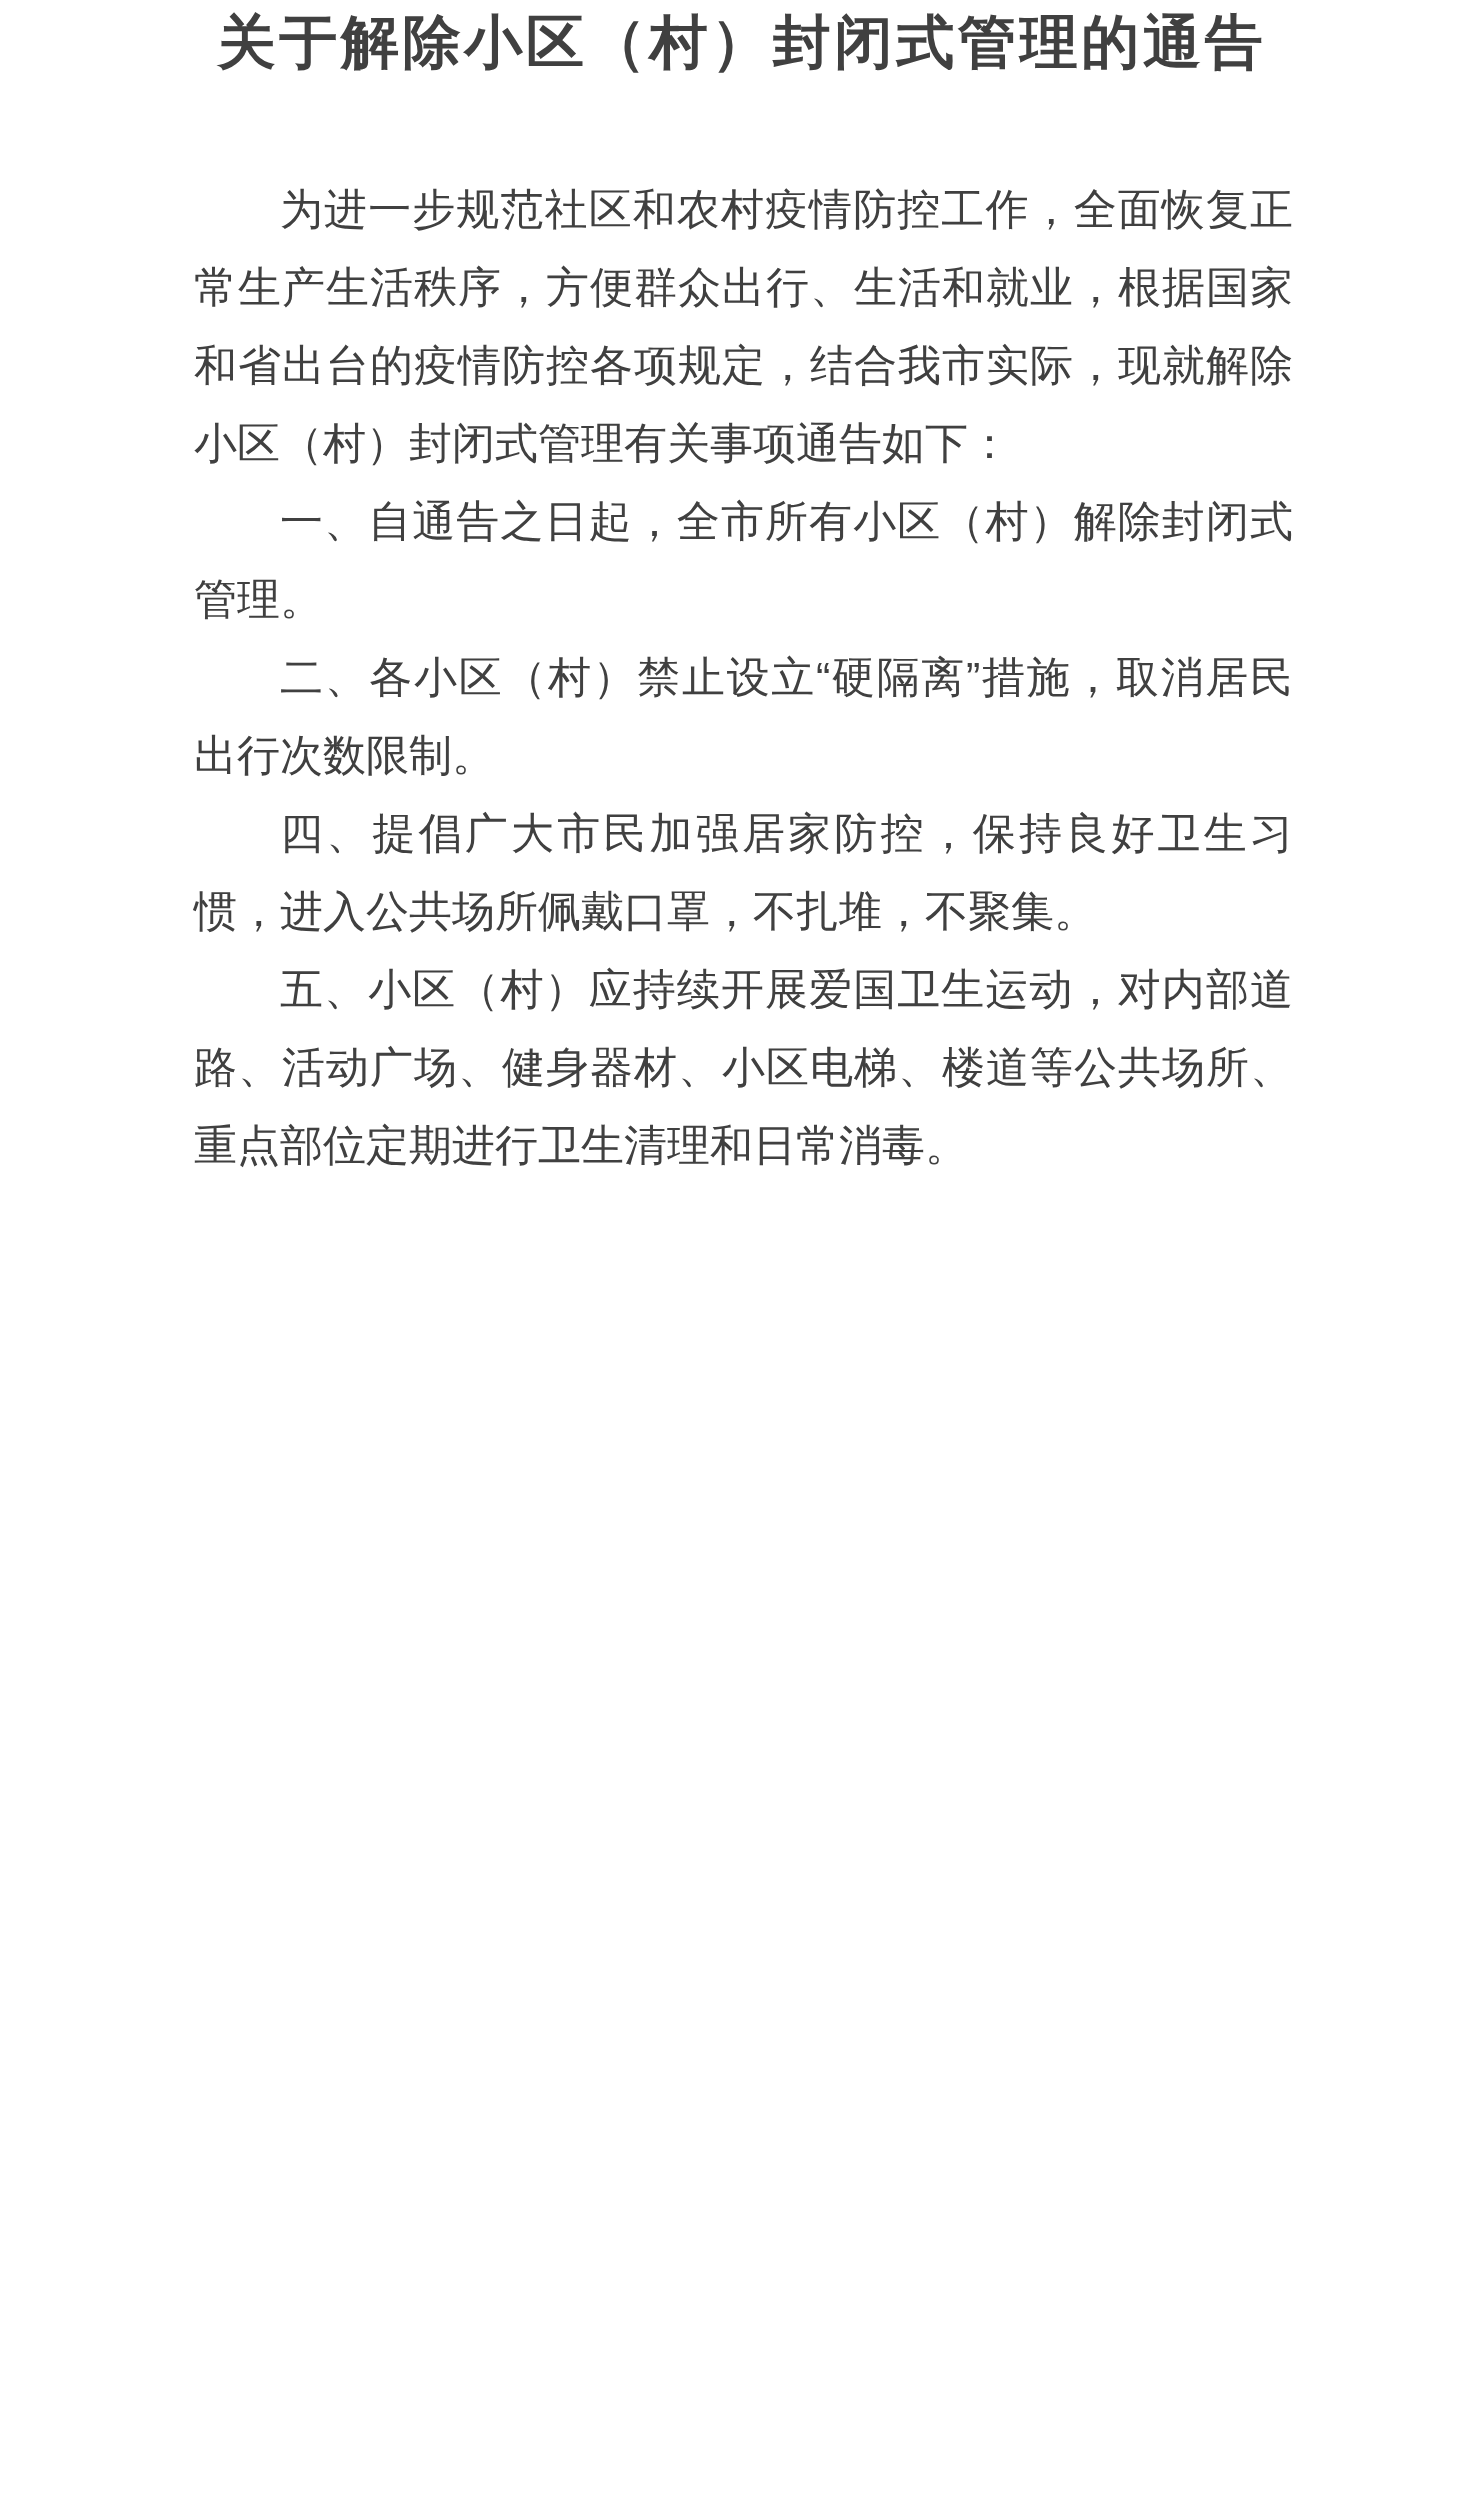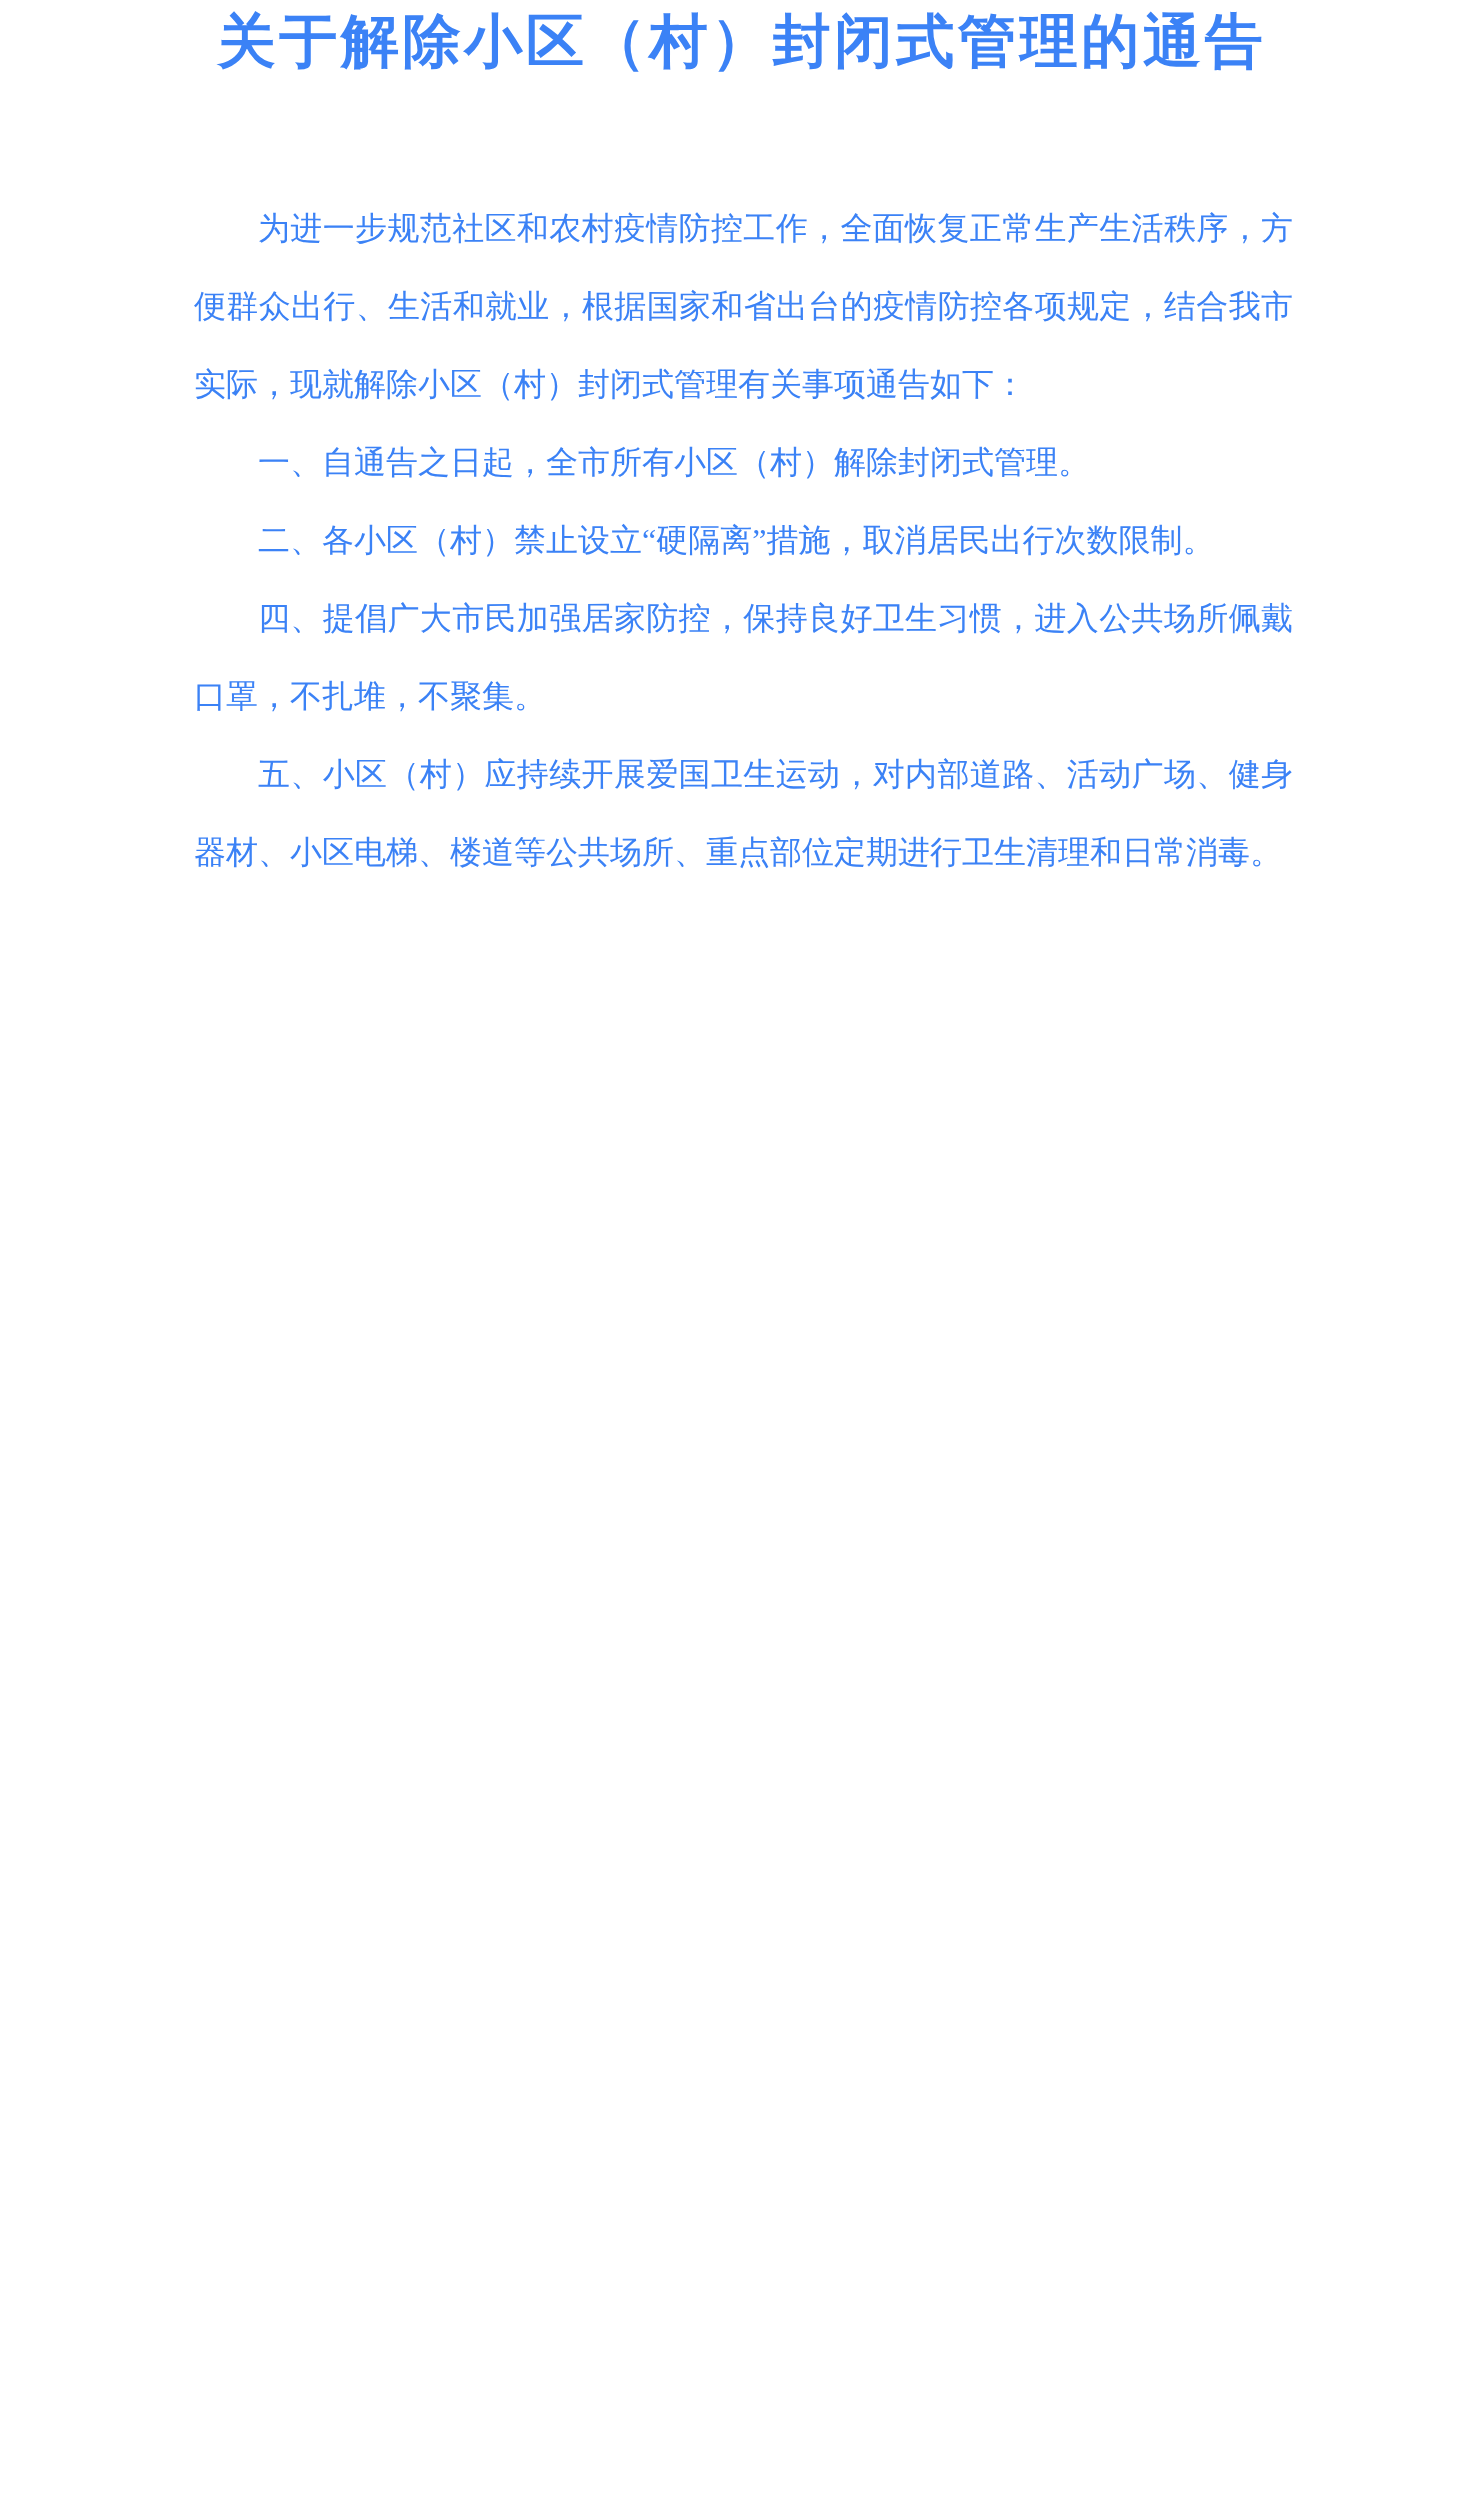--- a/index.html
+++ b/index.html
@@ -5,43 +5,43 @@
   html, body {
     margin: 0;
     padding: 0;
     background: #ffffff;
   }
   .page {
     position: relative;
     width: 1484px;
     height: 1766px;
     background: #ffffff;
-    color: #3b82f6;
-    font-family: Liberation Serif, serif;
+    color: #404040;
+    font-family: Liberation Sans, sans-serif;
     overflow: hidden;
   }
   .title {
     position: absolute;
     top: 1.9px;
     left: 0;
     width: 100%;
     margin: 0;
     text-align: center;
     font-size: 58px;
     line-height: 79px;
     font-weight: 700;
     letter-spacing: 3.7px;
     white-space: nowrap;
   }
   .body-text {
     position: absolute;
     left: 194px;
-    top: 189px;
+    top: 170px;
     width: 1099px;
-    font-size: 32px;
+    font-size: 43px;
     line-height: 78px;
     text-align: justify;
   }
   .para {
     margin: 0;
     padding: 0;
     text-indent: 2em;
   }
   .signature {
     position: absolute;

